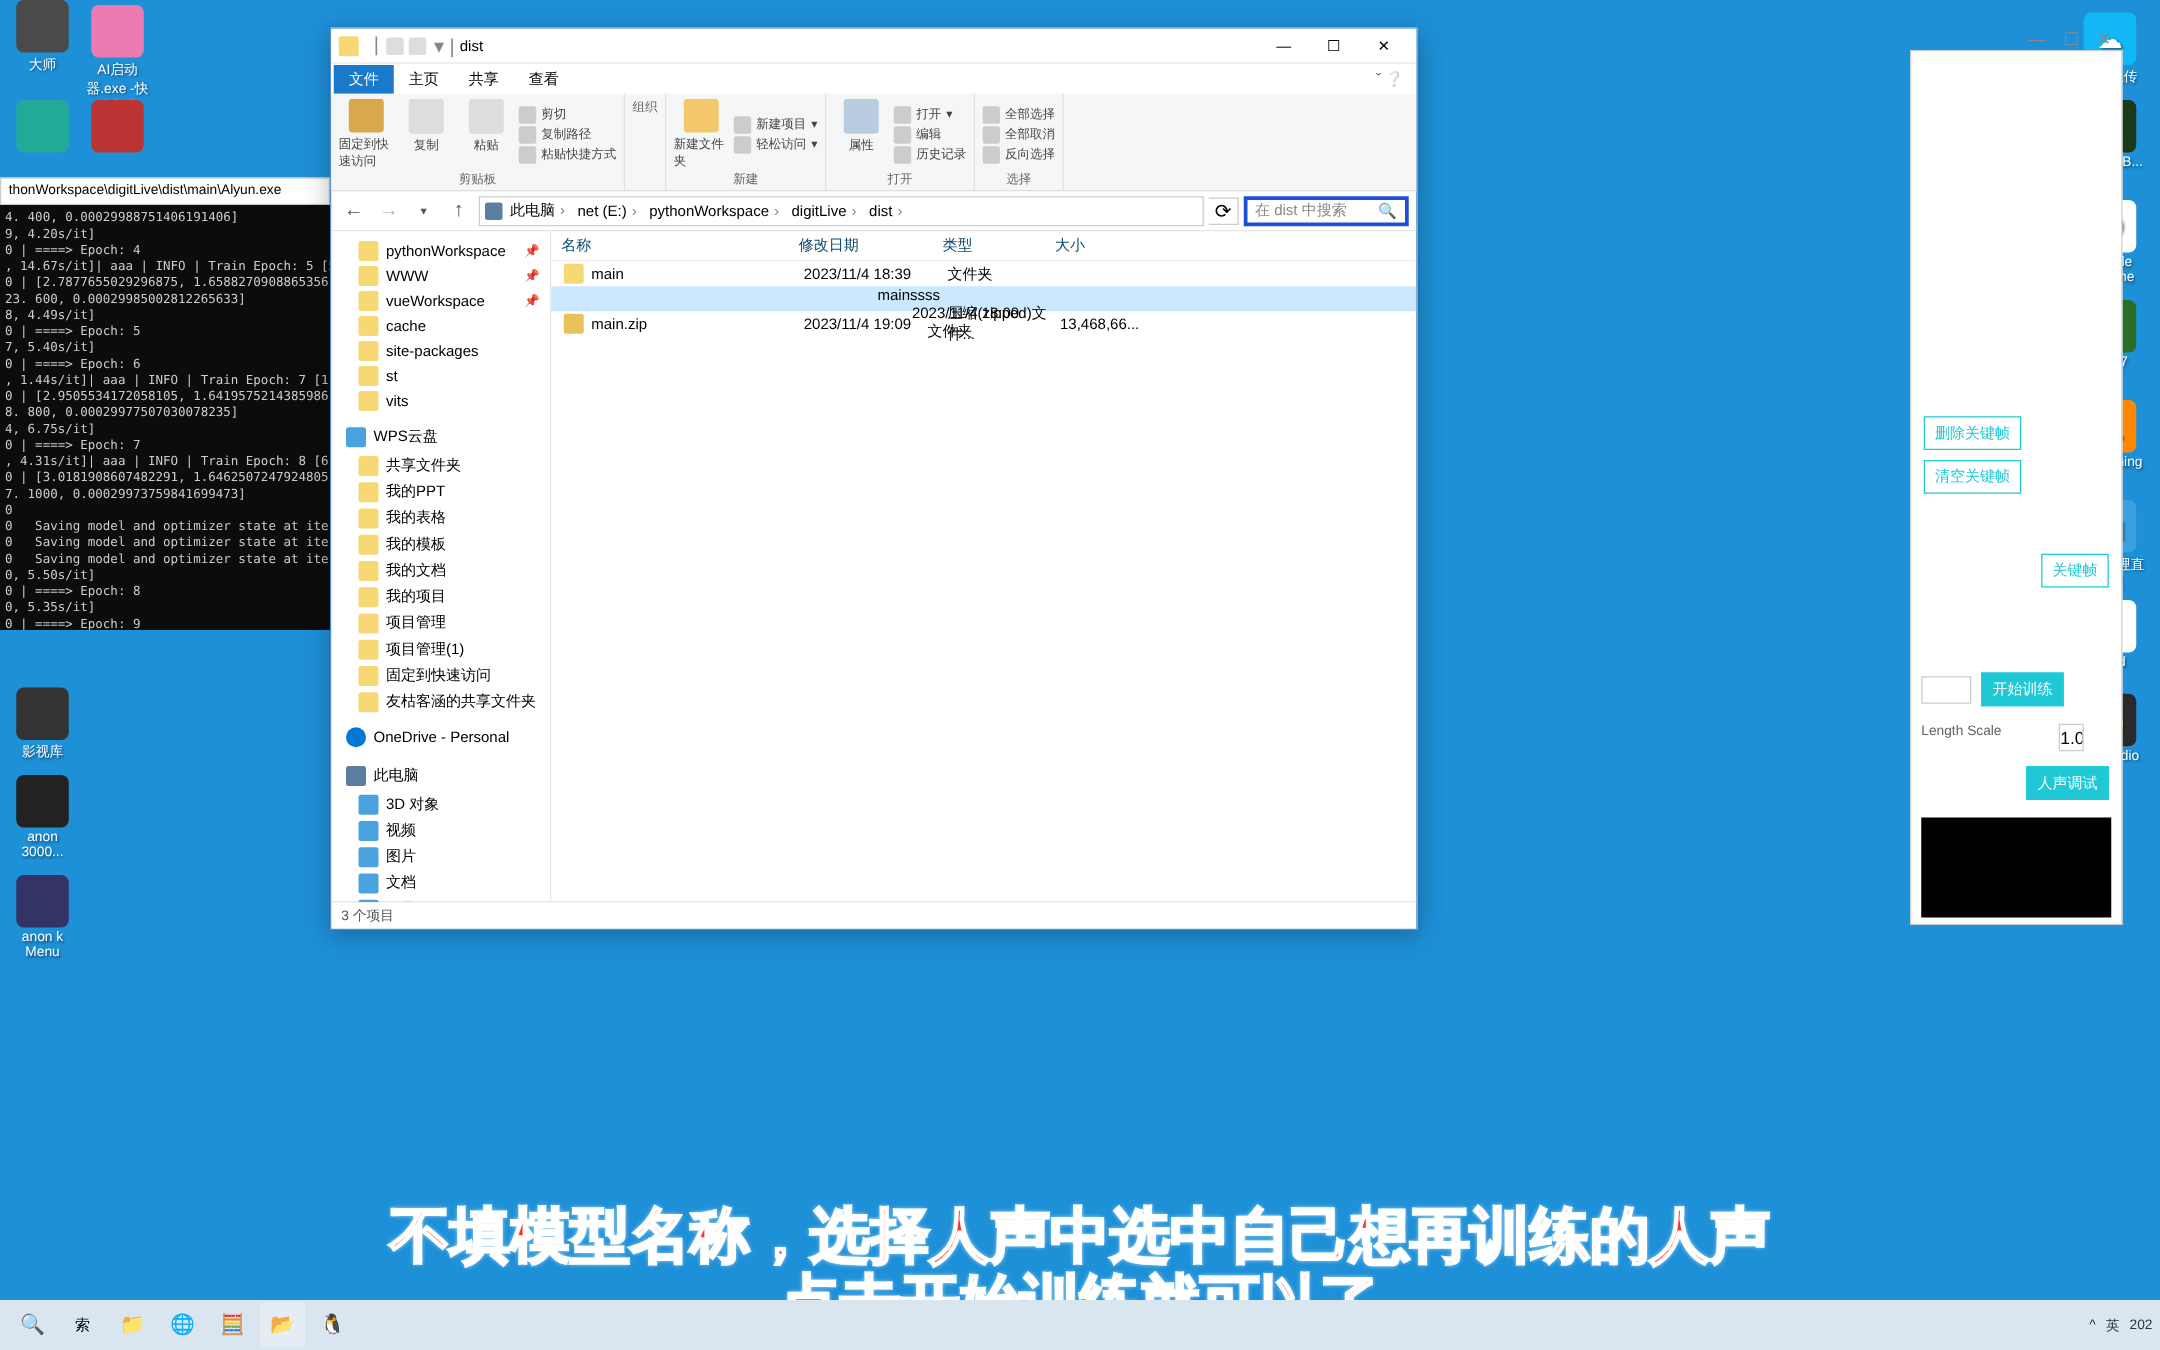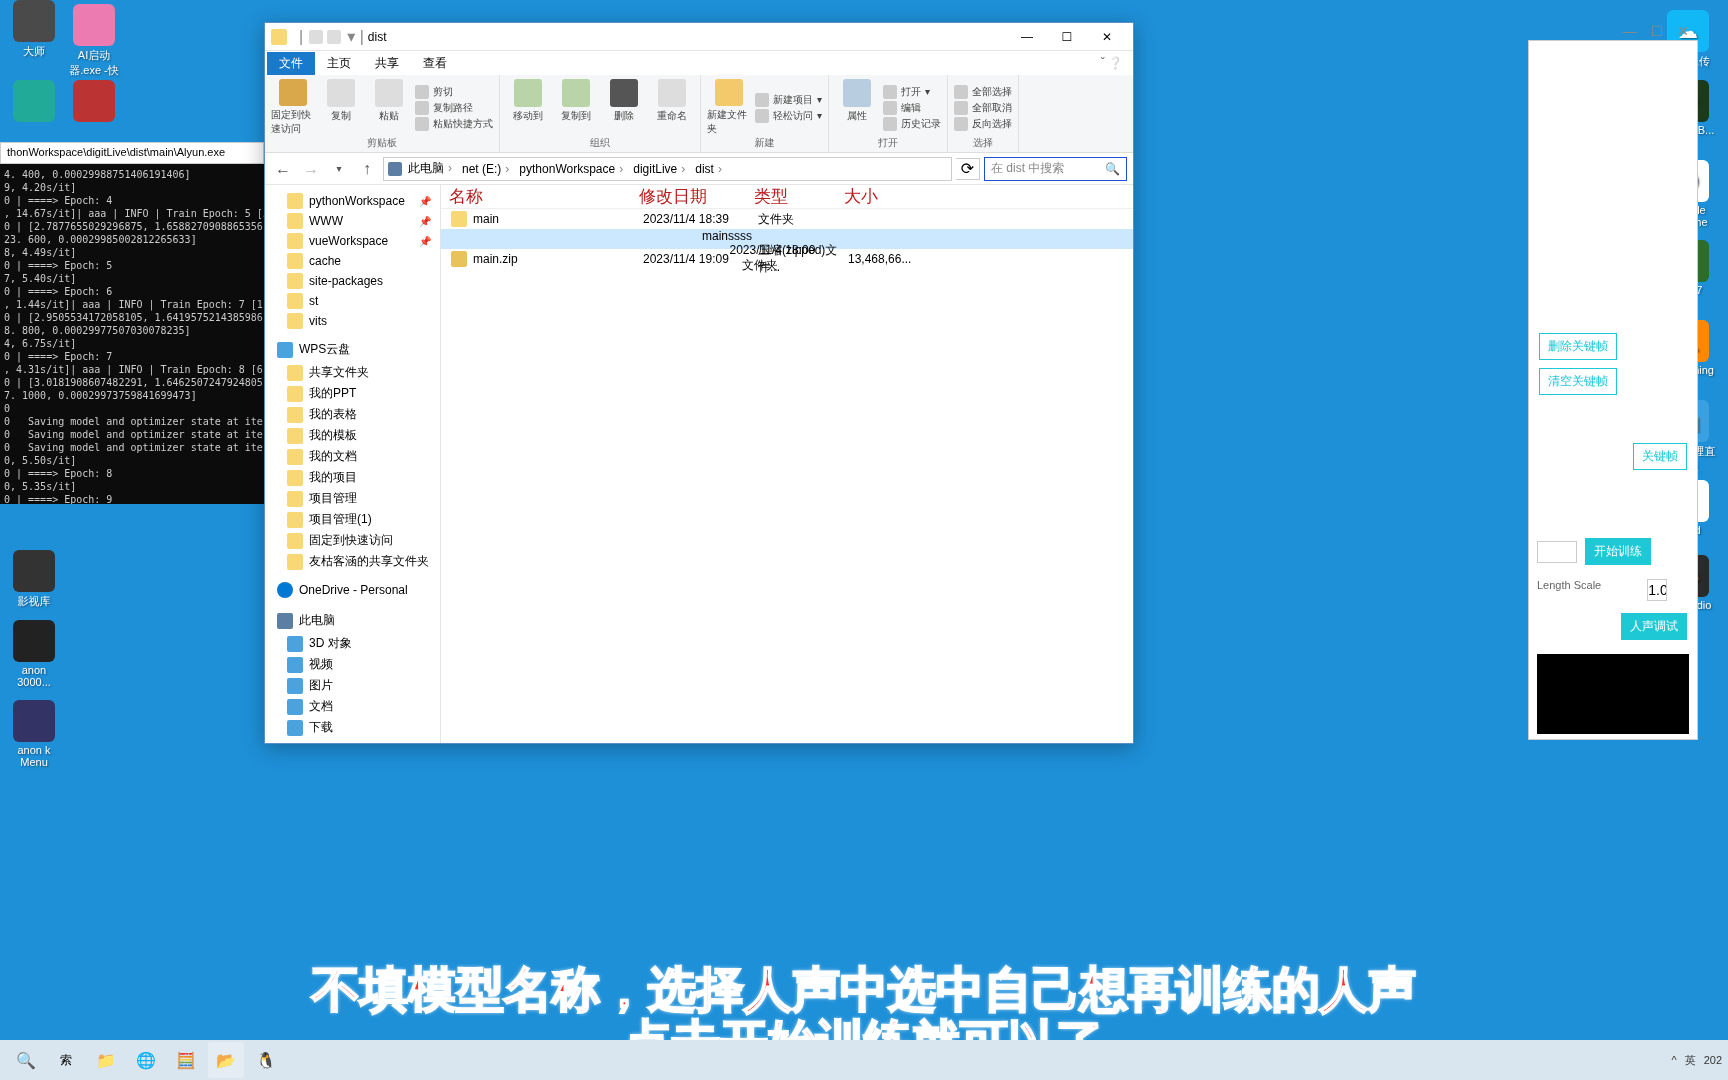--- a/index.html
+++ b/index.html
@@ -39,32 +39,32 @@
 .rbtn .ri { width: 28px; height: 28px; background: #ddd; border-radius: 3px; margin-bottom: 2px; }
 .rsmall { font-size: 10px; color: #444; line-height: 16px; display: flex; align-items: center; gap: 4px; }
 .rsmall .si { width: 14px; height: 14px; background: #ccc; border-radius: 2px; }
 
 .addrbar { height: 32px; display: flex; align-items: center; padding: 0 6px; gap: 4px; border-bottom: 1px solid #e5e5e5; }
 .navbtn { width: 24px; height: 24px; border-radius: 12px; display: flex; align-items: center; justify-content: center; color: #555; cursor: pointer; }
 .crumbs { flex: 1; height: 24px; border: 1px solid #ccc; display: flex; align-items: center; padding: 0 4px; font-size: 12px; gap: 2px; }
 .crumb { padding: 0 4px; cursor: pointer; }
 .crumb::after { content: "›"; margin-left: 4px; color: #888; }
 .refresh { width: 24px; height: 22px; border: 1px solid #ccc; border-left: none; display: flex; align-items: center; justify-content: center; }
-.searchbox { width: 143px; height: 24px; border: 1px solid #1d4ed8; font-size: 12px; padding: 0 6px; color: #888; display: flex; align-items: center; justify-content: space-between; }
+.searchbox { width: 132px; height: 24px; border: 3px solid #1d4ed8; font-size: 12px; padding: 0 6px; color: #888; display: flex; align-items: center; justify-content: space-between; }
 
 .body { flex: 1; display: flex; overflow: hidden; }
 .nav { width: 176px; border-right: 1px solid #e5e5e5; overflow-y: auto; padding: 6px 0; }
 .navitem { display: flex; align-items: center; padding: 2px 8px 2px 22px; font-size: 12px; gap: 6px; cursor: pointer; }
 .navitem .ni { width: 16px; height: 16px; background: #f8d775; border-radius: 2px; flex-shrink: 0; }
 .navitem .ni.blue { background: #4aa3df; }
 .navsec { padding: 4px 8px 4px 12px; font-size: 12px; display: flex; align-items: center; gap: 6px; }
 .pin { margin-left: auto; color: #888; font-size: 10px; }
 
 .files { flex: 1; display: flex; flex-direction: column; }
-.fhdr { height: 24px; display: flex; align-items: center; font-size: 17px; color: #b91c1c; border-bottom: 1px solid #eee; }
+.fhdr { height: 24px; display: flex; align-items: center; font-size: 12px; color: #0c4a6e; border-bottom: 1px solid #eee; }
 .fcol { padding: 0 8px; }
 .c-name { width: 190px; }
 .c-date { width: 115px; }
 .c-type { width: 90px; }
 .c-size { width: 80px; }
 .frow { height: 20px; display: flex; align-items: center; font-size: 12px; cursor: pointer; }
 .frow.sel { background: #cce8ff; flex-direction: column; }
 .fi { width: 16px; height: 16px; background: #f8d775; margin: 0 6px 0 10px; border-radius: 2px; }
 .fi.zip { background: #e8c35a; }
 
@@ -213,38 +213,20 @@
             </div>
           <div class="rsmall">
               <span class="si"></span>
               <span>粘贴快捷方式</span>
             </div>
         </div>
       </div>
       <div class="lbl">剪贴板</div>
     </div>
     <div class="rgroup">
-      <div class="body">
-        <div class="rbtn">
-            <div class="ri" style="background:#b9d4a8"></div>
-            <span>移动到</span>
-          </div>
-        <div class="rbtn">
-            <div class="ri" style="background:#b9d4a8"></div>
-            <span>复制到</span>
-          </div>
-        <div class="rbtn">
-            <div class="ri" style="background:#555"></div>
-            <span>删除</span>
-          </div>
-        <div class="rbtn">
-            <div class="ri"></div>
-            <span>重命名</span>
-          </div>
-      </div>
       <div class="lbl">组织</div>
     </div>
     <div class="rgroup">
       <div class="body">
         <div class="rbtn">
             <div class="ri" style="background:#f3c96b"></div>
             <span>新建文件夹</span>
           </div>
         <div style="display:flex;flex-direction:column;justify-content:center">
           <div class="rsmall"><span class="si"></span><span>新建项目</span> ▾</div>
@@ -440,20 +422,21 @@
             <span class="fi zip"></span>
             <span class="c-name" style="width:170px">main.zip</span>
             <span class="c-date">2023/11/4 19:09</span>
             <span class="c-type">压缩(zipped)文件...</span>
             <span class="c-size">13,468,66...</span>
           </div>
         </div>
     </div>
   </div>
 
+  <div class="status">3 个项目</div>
 </div>
 
 <div class="subtitle">不填模型名称，选择人声中选中自己想再训练的人声
 点击开始训练就可以了</div>
 
 <div class="taskbar">
   <div class="tbicon">🔍</div>
   <div class="tbicon" style="font-size:12px">索</div>
   <div class="tbicon">📁</div>
   <div class="tbicon">🌐</div>

